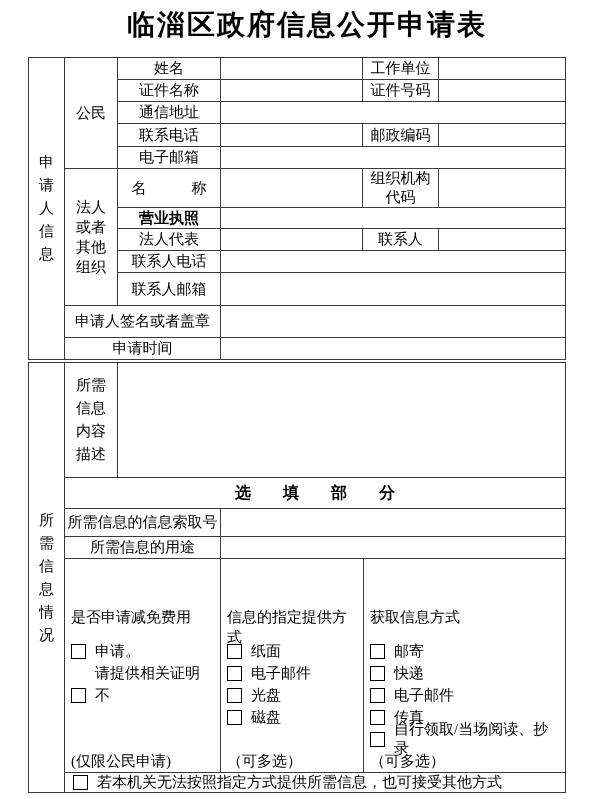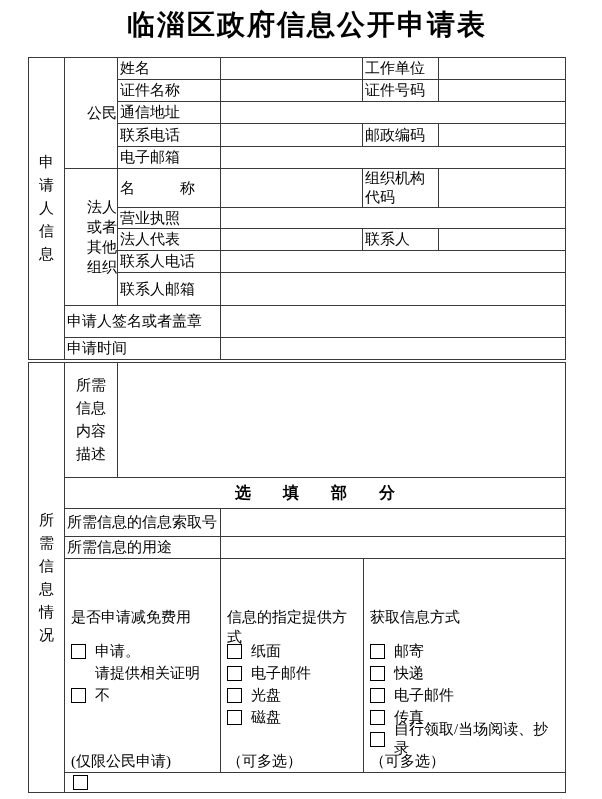--- a/index.html
+++ b/index.html
@@ -23,28 +23,28 @@
     width:537px;
   }
   .t2{margin-top:2px;}
   td{
     border:1px solid #3a3a3a;
     padding:0;
     font-size:15px;
     color:#000;
     overflow:hidden;
   }
-  .lab{text-align:left;vertical-align:middle;padding:0 2px;}
+  .lab{text-align:center;vertical-align:middle;padding:0 2px;}
   .val{background:#fff;}
   .side{
     text-align:center;vertical-align:middle;
     line-height:23px;white-space:pre-line;
   }
   .grp{
-    text-align:right;vertical-align:middle;
+    text-align:center;vertical-align:middle;
     line-height:20px;white-space:pre-line;
   }
   .desc-lab{
     text-align:center;vertical-align:middle;
     line-height:23px;white-space:pre-line;
   }
   .opt-head{
     text-align:center;vertical-align:middle;
     font-weight:bold;font-size:16px;font-family:Liberation Mono, monospace;
   }
@@ -54,21 +54,21 @@
   .cb-note{display:flex;align-items:center;height:22px;padding-left:24px;}
   .cb-blank{height:22px;}
   .cb-foot{display:flex;align-items:center;height:22px;}
   .cbox{
     width:13px;height:13px;border:1px solid #000;
     display:inline-block;margin-right:9px;flex:none;background:#fff;
   }
   .fallback-cell{vertical-align:middle;}
   .fallback-inner{display:flex;align-items:center;padding-left:8px;height:100%;}
   
-  .h22{height:22px;} .h23{height:23px;} .h38{height:38px;} .h21{height:21px;}
+  .h22{height:22px;} .h23{height:23px;} .h38{height:38px;} .h21{height:21px;font-weight:bold;}
   .h33{height:33px;} .h32{height:32px;}
   .r-desc{height:115px;} .r-opt{height:31px;} .r-idx{height:28px;}
   .r-use{height:22px;} .r-cb{height:192px;} .r-fb{height:20px;}
 </style>
 </head>
 <body>
 
 <h1 class="title">临淄区政府信息公开申请表</h1>
 
 <div class="form">
@@ -246,18 +246,19 @@
           <span class="cbox"></span>
           <span>自行领取/当场阅读、抄录</span>
         </div>
         <div class="cb-foot">（可多选）</div>
       </td>
     </tr>
     <tr class="r-fb">
       <td class="fallback-cell" colspan="4">
         <div class="fallback-inner">
           <span class="cbox"></span>
+          <span>若本机关无法按照指定方式提供所需信息，也可接受其他方式</span>
         </div>
       </td>
     </tr>
   </tbody>
     </table>
 </div>
 
 </body></html>

